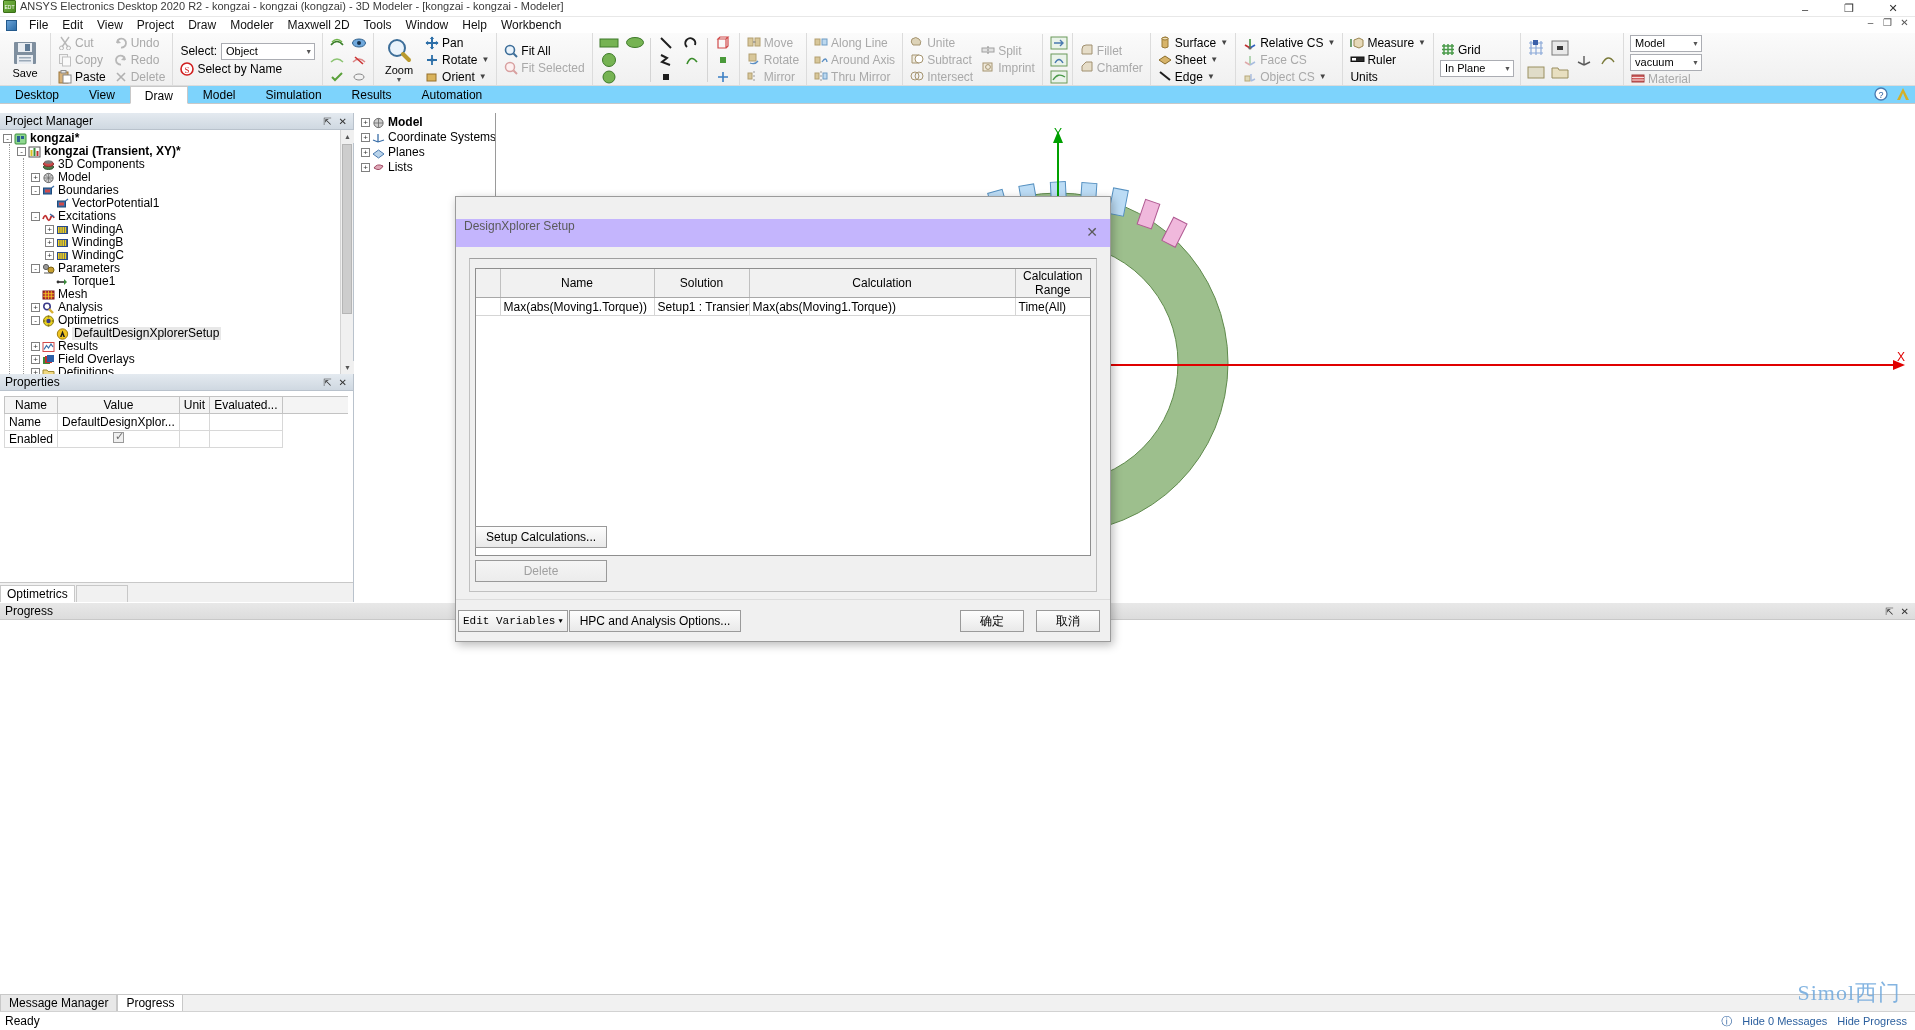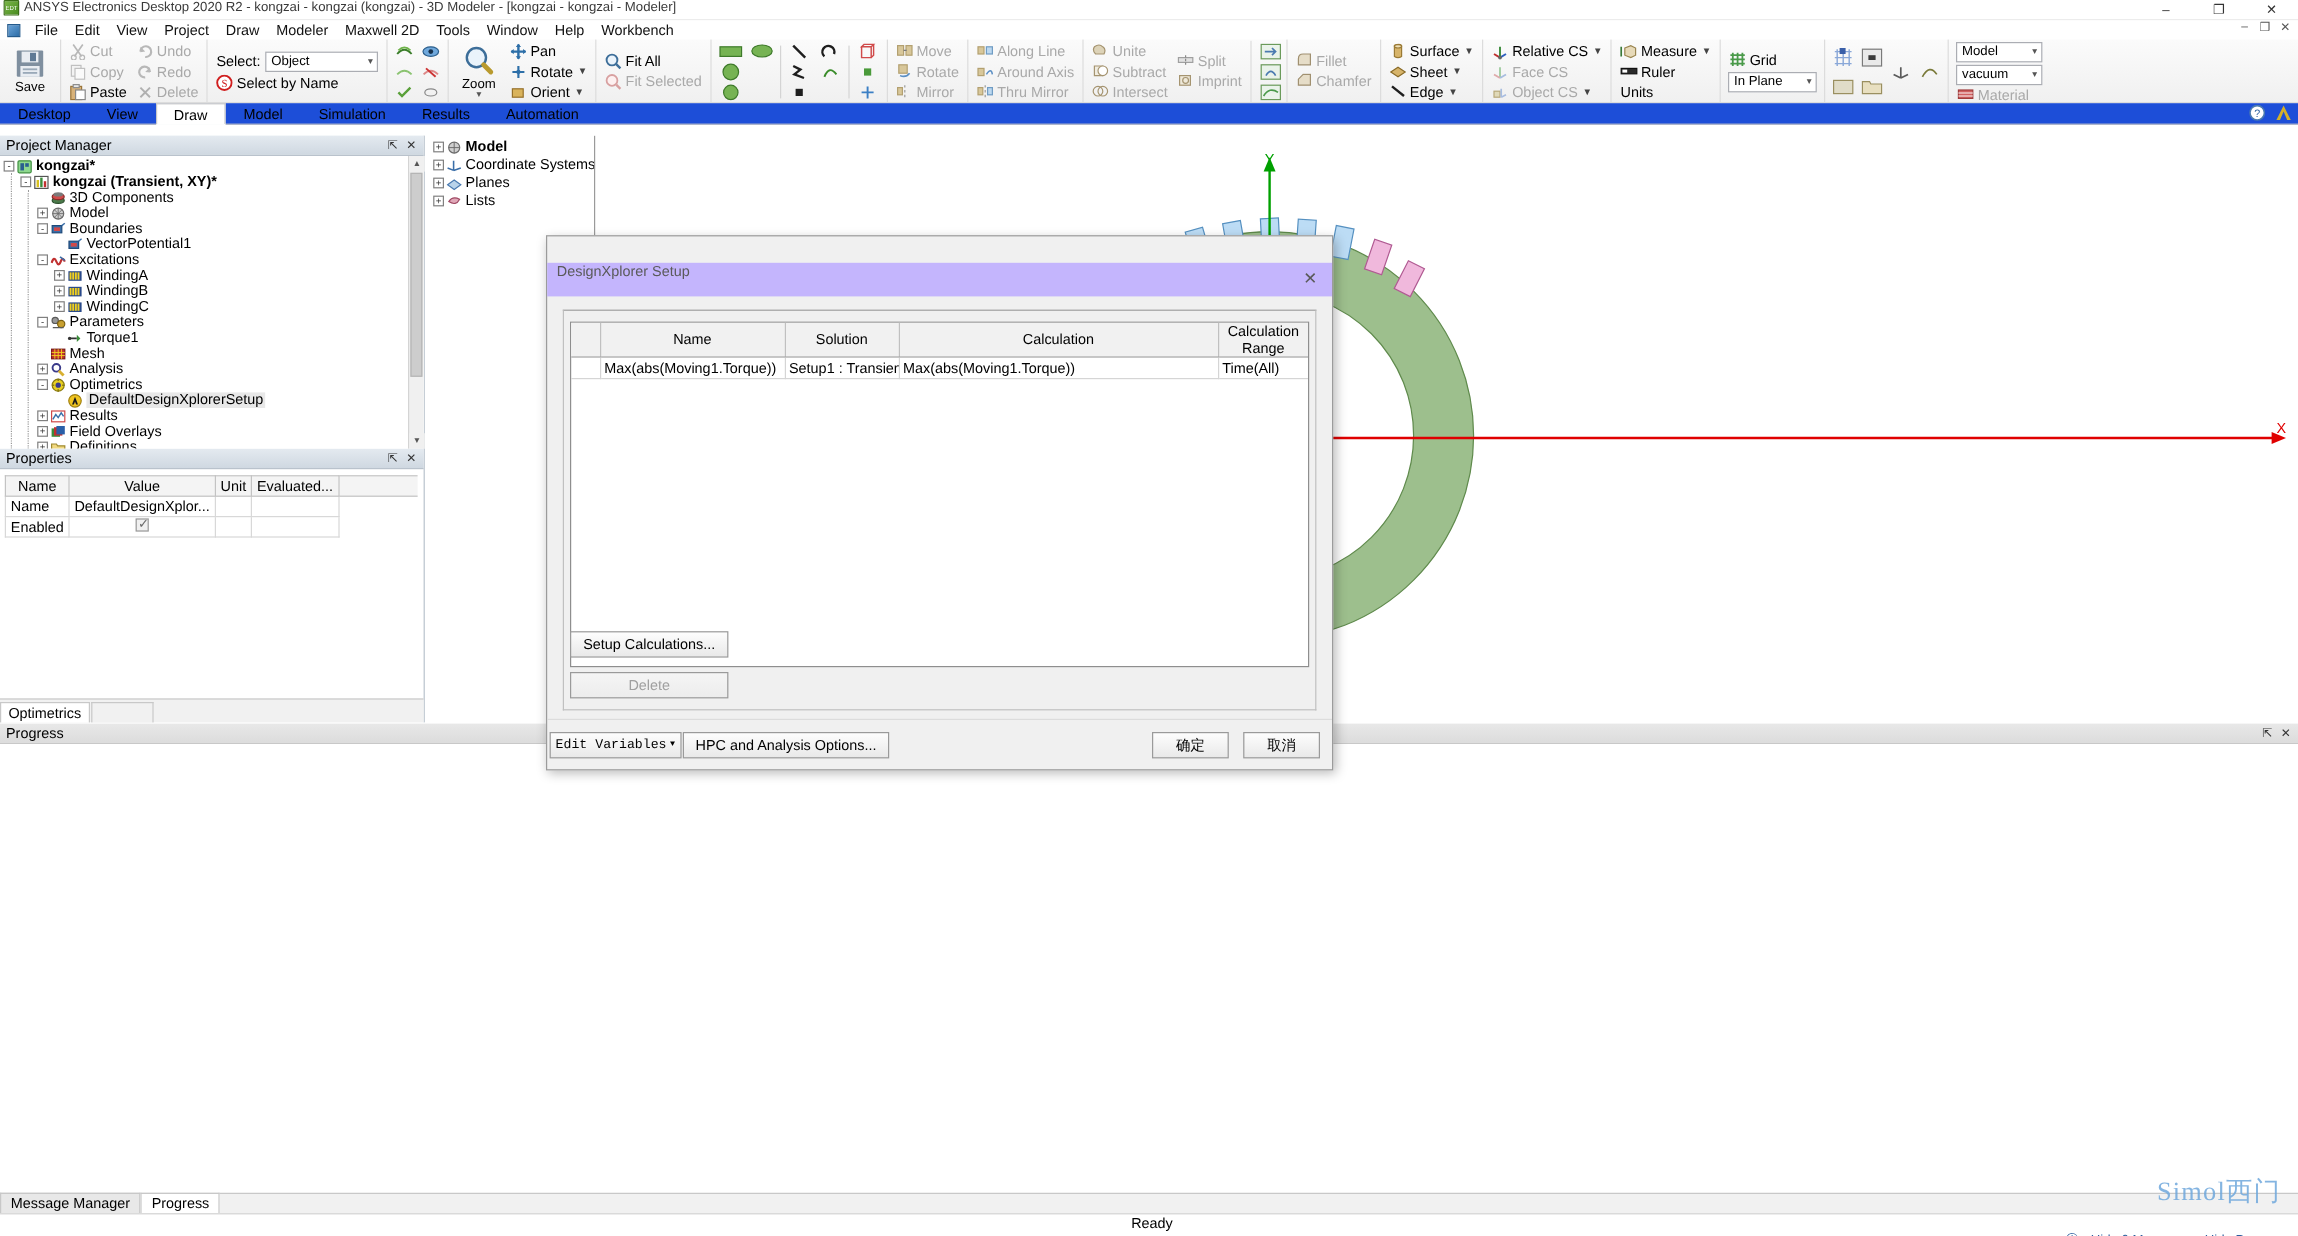--- a/index.html
+++ b/index.html
@@ -64,21 +64,21 @@
   .combo .ca{ font-size:7px;color:#555;padding-left:6px;}
   .iconcell{ width:20px;height:20px;display:flex;align-items:center;justify-content:center;}
   .grid3{ display:grid; grid-template-columns:repeat(2,22px); grid-template-rows:repeat(3,17px);
      align-items:center; justify-items:center;}
   .grid2r{ display:grid; grid-template-columns:repeat(2,24px); grid-template-rows:repeat(2,24px);
      align-items:center; justify-items:center;}
   .shapecol{ display:grid; grid-template-columns:repeat(2,26px); grid-template-rows:repeat(3,17px);
      align-items:center; justify-items:center;}
 
   
-  .tabstrip{ height:18px; background:#1d4ed8; display:flex; align-items:flex-end;
+  .tabstrip{ height:18px; background:#7dd3fc; display:flex; align-items:flex-end;
      border-bottom:1px solid #c8c8c8; position:relative;}
   .tabstrip .tab{ padding:2px 14px 2px; font-size:12px; height:18px; line-height:14px;
      border:1px solid transparent; border-bottom:none; color:#000;}
   .tabstrip .tab.active{ background:#fff; border-color:#c8c8c8; border-bottom:1px solid #fff;
      position:relative; top:1px;}
   .tabstrip .right-ic{ position:absolute; right:4px; top:1px; display:flex; align-items:center; gap:7px;}
 
   
   .panel-title{
     height:17px; background:#d6dde5; display:flex; align-items:center;
@@ -132,21 +132,21 @@
   #progress-panel{ position:absolute; left:0; top:603px; right:0; height:206px; background:#fff; }
   #progress-panel .panel-title{ background:linear-gradient(#e8e8e8,#dcdcdc); border-bottom:1px solid #c8c8c8; }
 
   
   #bottom-tabs{ position:absolute; left:0; bottom:19px; right:0; height:17px; background:#f1f1f1;
      border-top:1px solid #c8c8c8; display:flex; align-items:flex-end; }
   #bottom-tabs .btab{ font-size:12px; padding:1px 8px; height:17px; line-height:14px;
      border:1px solid #c8c8c8; border-bottom:none; background:#e8e8e8;}
   #bottom-tabs .btab.active{ background:#fff; }
   #statusbar{ position:absolute; left:0; bottom:0; right:0; height:19px; background:#fff;
-     border-top:1px solid #d2d2d2; display:flex; align-items:center; font-size:12px; padding-left:5px;flex-direction:column;}
+     border-top:1px solid #d2d2d2; display:flex; align-items:center; font-size:12px; padding-left:5px;}
   .status-right{ margin-left:auto; display:flex; align-items:center; gap:10px; padding-right:8px;
      color:#2b5f9e; font-size:11px;}
 
   .watermark{ position:absolute; right:14px; bottom:22px; font-size:22px; color:#6fa8dc;
      font-family:"Liberation Serif", serif; letter-spacing:1px; opacity:.85; white-space:nowrap;}
 
   
   #dialog{ position:absolute; left:455px; top:196px; width:656px; height:446px;
      background:#f0f0f0; border:1px solid #9b9b9b;
      box-shadow:2px 3px 9px rgba(0,0,0,.28); }

